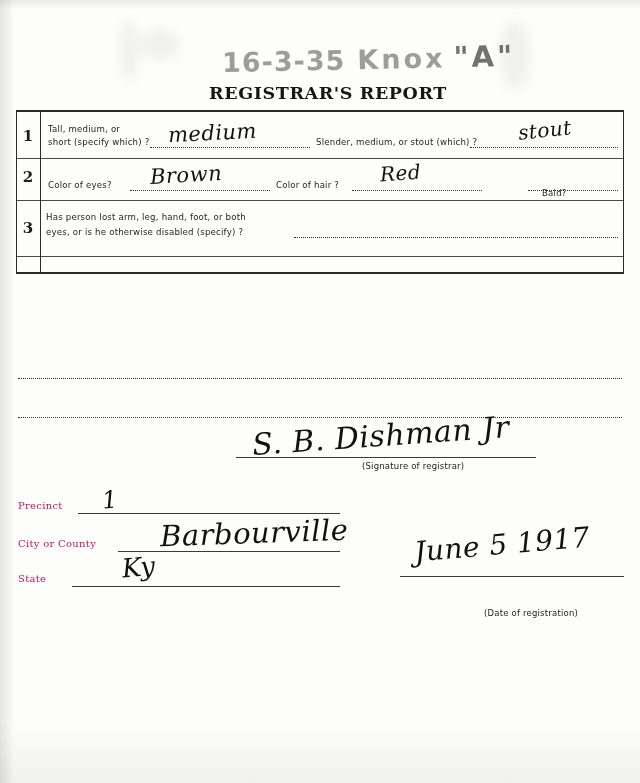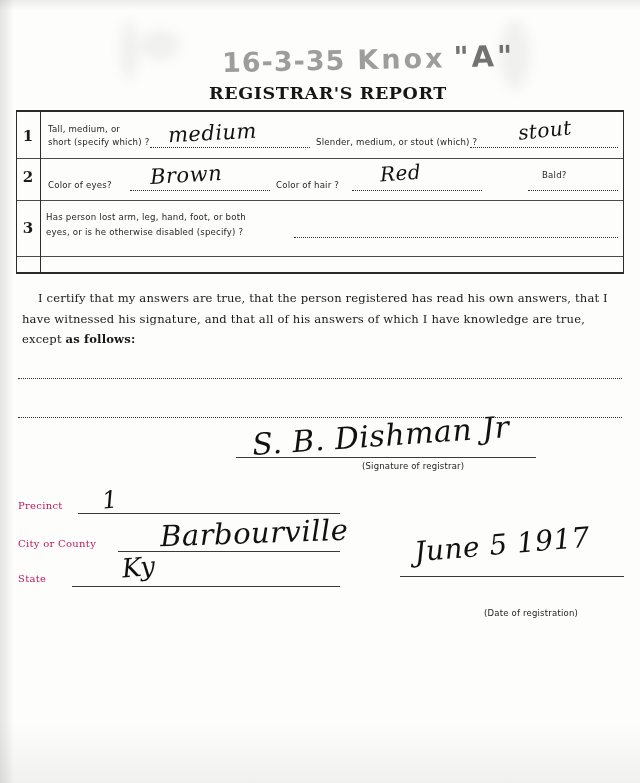--- a/index.html
+++ b/index.html
@@ -218,31 +218,30 @@
 
   <div class="rownum" style="left:17px;top:168px;">2</div>
   <div class="qlabel" style="left:48px;top:180px;">Color of eyes?</div>
   <div class="dotline" style="left:130px;top:180px;width:140px;"></div>
   <div class="hand" style="left:150px;top:163px;font-size:21px;transform:rotate(-3deg);">Brown</div>
 
   <div class="qlabel" style="left:276px;top:180px;">Color of hair ?</div>
   <div class="dotline" style="left:352px;top:180px;width:130px;"></div>
   <div class="hand" style="left:380px;top:161px;font-size:20px;transform:rotate(-4deg);">Red</div>
 
-  <div class="qlabel" style="left:494px;top:170px;padding-left:48px;">Bald?</div>
+  <div class="qlabel" style="left:494px;top:188px;padding-left:48px;">Bald?</div>
   <div class="dotline" style="left:528px;top:180px;width:90px;"></div>
   <div class="hand" style="left:540px;top:162px;font-size:20px;"></div>
 
   <div class="rownum" style="left:17px;top:219px;">3</div>
   <div class="qlabel" style="left:46px;top:227px;">eyes, or is he otherwise disabled (specify) ?</div>
   <div class="qlabel" style="left:46px;top:212px;">Has person lost arm, leg, hand, foot, or both</div>
   <div class="dotline" style="left:294px;top:227px;width:324px;"></div>
   <div class="hand" style="left:310px;top:210px;font-size:20px;"></div>
 
-  <div class="cert"><span>I certify that my answers are true, that the person registered has read his own answers, that I have witnessed his signature, and that all of his answers of which I have knowledge are true, except </span><b>as follows:</b></div>
 
   <div class="dotline" style="left:18px;top:368px;width:604px;"></div>
   <div class="dotline" style="left:18px;top:407px;width:604px;"></div>
 
   <div class="hand" style="left:252px;top:418px;font-size:30px;transform:rotate(-4deg);">S. B. Dishman Jr</div>
   <div class="solidline" style="left:236px;top:457px;width:300px;"></div>
   <div class="caption" style="left:362px;top:461px;">(Signature of registrar)</div>
 
   <div class="botlabel" style="left:18px;top:500px;">Precinct</div>
   <div class="solidline" style="left:78px;top:513px;width:262px;"></div>

